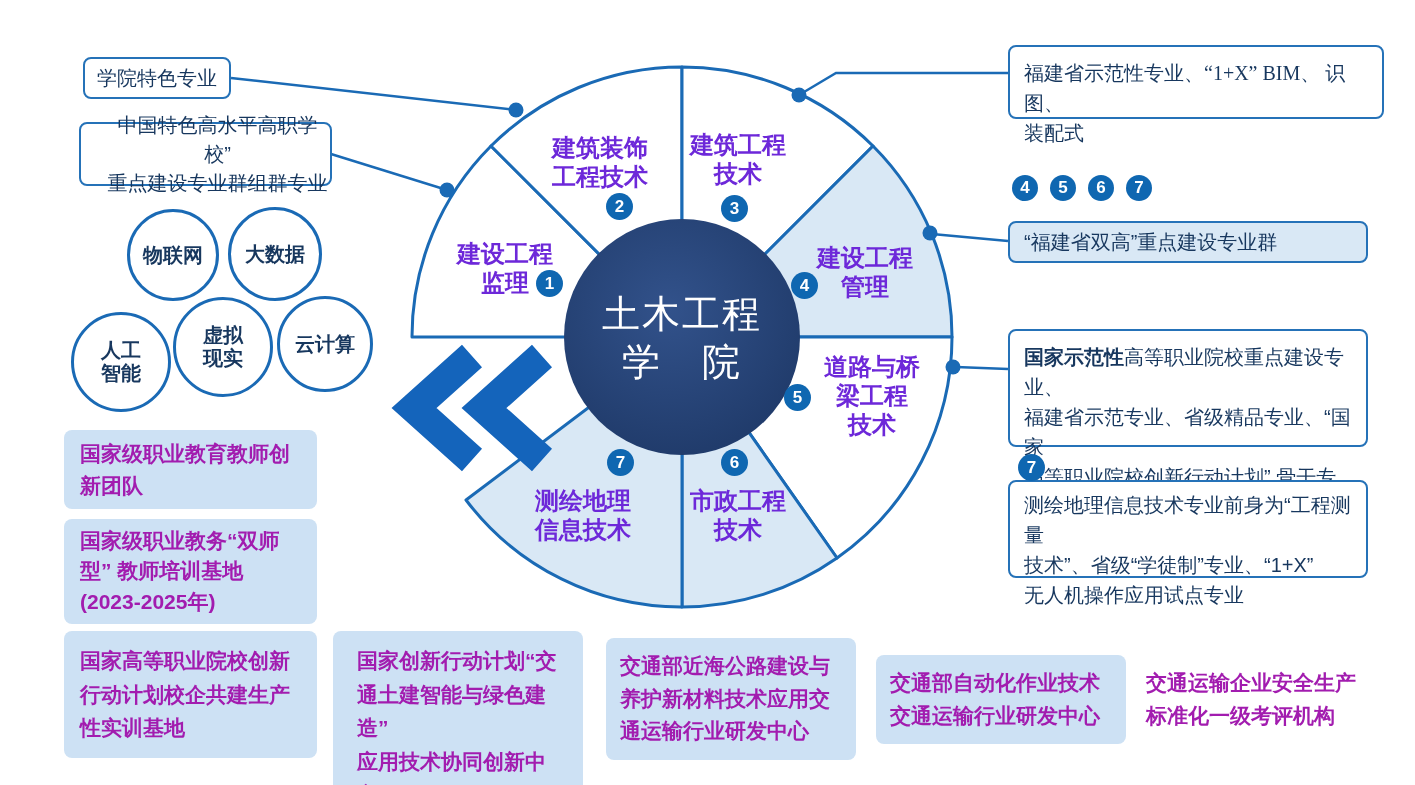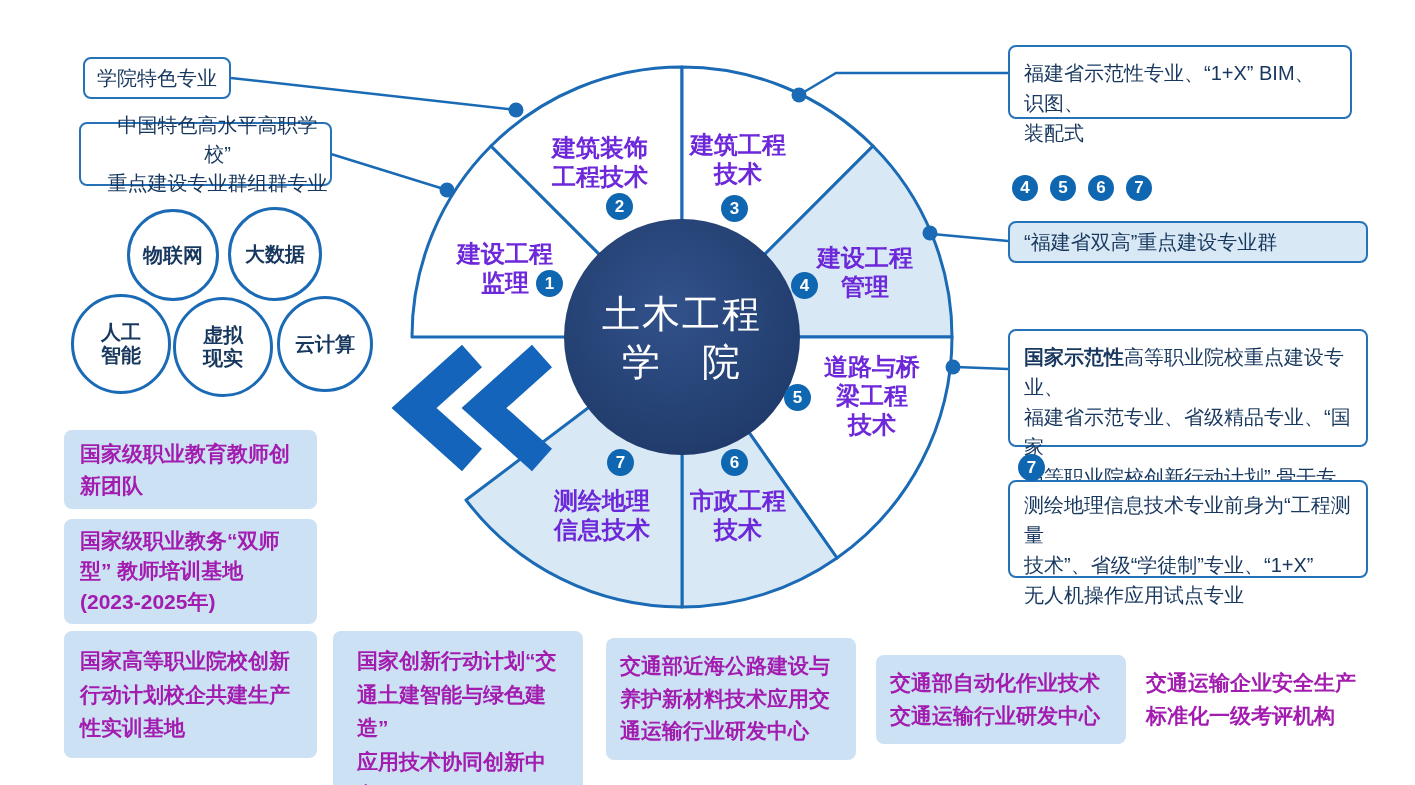--- a/index.html
+++ b/index.html
@@ -81,50 +81,50 @@
 工程技术</div>
   <div class="seg-label" style="left:673px;top:131px;width:130px;">建筑工程
 技术</div>
   <div class="seg-label" style="left:800px;top:244px;width:130px;">建设工程
 管理</div>
   <div class="seg-label" style="left:807px;top:353px;width:130px;">道路与桥
 梁工程
 技术</div>
   <div class="seg-label" style="left:673px;top:487px;width:130px;">市政工程
 技术</div>
-  <div class="seg-label" style="left:537px;top:487px;width:130px;">测绘地理
+  <div class="seg-label" style="left:518px;top:487px;width:130px;">测绘地理
 信息技术</div>
 
   <div class="badge" style="left:536px;top:270px;">1</div>
   <div class="badge" style="left:606px;top:193px;">2</div>
   <div class="badge" style="left:721px;top:195px;">3</div>
   <div class="badge" style="left:791px;top:272px;">4</div>
   <div class="badge" style="left:784px;top:384px;">5</div>
   <div class="badge" style="left:721px;top:449px;">6</div>
   <div class="badge" style="left:607px;top:449px;">7</div>
 
   <div class="outline-box cflex" style="left:83px;top:57px;width:148px;height:42px;">学院特色专业</div>
   <div class="outline-box cflex" style="left:79px;top:122px;width:253px;height:64px;line-height:1.45;padding-left:24px;">中国特色高水平高职学校”
 重点建设专业群组群专业</div>
 
   <div class="circle" style="left:127px;top:209px;width:86px;height:86px;">物联网</div>
   <div class="circle" style="left:228px;top:207px;width:88px;height:88px;">大数据</div>
-  <div class="circle" style="left:71px;top:294px;width:94px;height:94px;">人工
+  <div class="circle" style="left:71px;top:312px;width:94px;height:94px;">人工
 智能</div>
   <div class="circle" style="left:173px;top:297px;width:94px;height:94px;">虚拟
 现实</div>
   <div class="circle" style="left:277px;top:296px;width:90px;height:90px;">云计算</div>
 
   <div class="bluebox" style="left:64px;top:430px;width:253px;padding:8px 16px;line-height:1.5;">国家级职业教育教师创
 新团队</div>
   <div class="bluebox" style="left:64px;top:519px;width:253px;padding:7px 16px;line-height:1.45;">国家级职业教务“双师
 型” 教师培训基地
 (2023-2025年)</div>
 
-  <div class="outline-box" style="left:1008px;top:45px;width:344px;height:74px;padding:11px 14px;line-height:1.5;">福建省示范性专业、“1+X” BIM、 识图、
+  <div class="outline-box" style="left:1008px;top:45px;width:376px;height:74px;padding:11px 14px;line-height:1.5;font-family:Liberation Serif, serif;">福建省示范性专业、“1+X” BIM、 识图、
 装配式</div>
 
   <div class="badge" style="left:1012px;top:175px;width:26px;height:26px;">4</div>
   <div class="badge" style="left:1050px;top:175px;width:26px;height:26px;">5</div>
   <div class="badge" style="left:1088px;top:175px;width:26px;height:26px;">6</div>
   <div class="badge" style="left:1126px;top:175px;width:26px;height:26px;">7</div>
 
   <div class="outline-box" style="left:1008px;top:221px;width:360px;height:42px;background:#d9e8f5;display:flex;align-items:center;padding-left:14px;">“福建省双高”重点建设专业群</div>
 
   <div class="outline-box" style="left:1008px;top:329px;width:360px;height:118px;padding:11px 14px;line-height:1.5;"><span style="font-weight:700;">国家示范性</span><span>高等职业院校重点建设专业、

